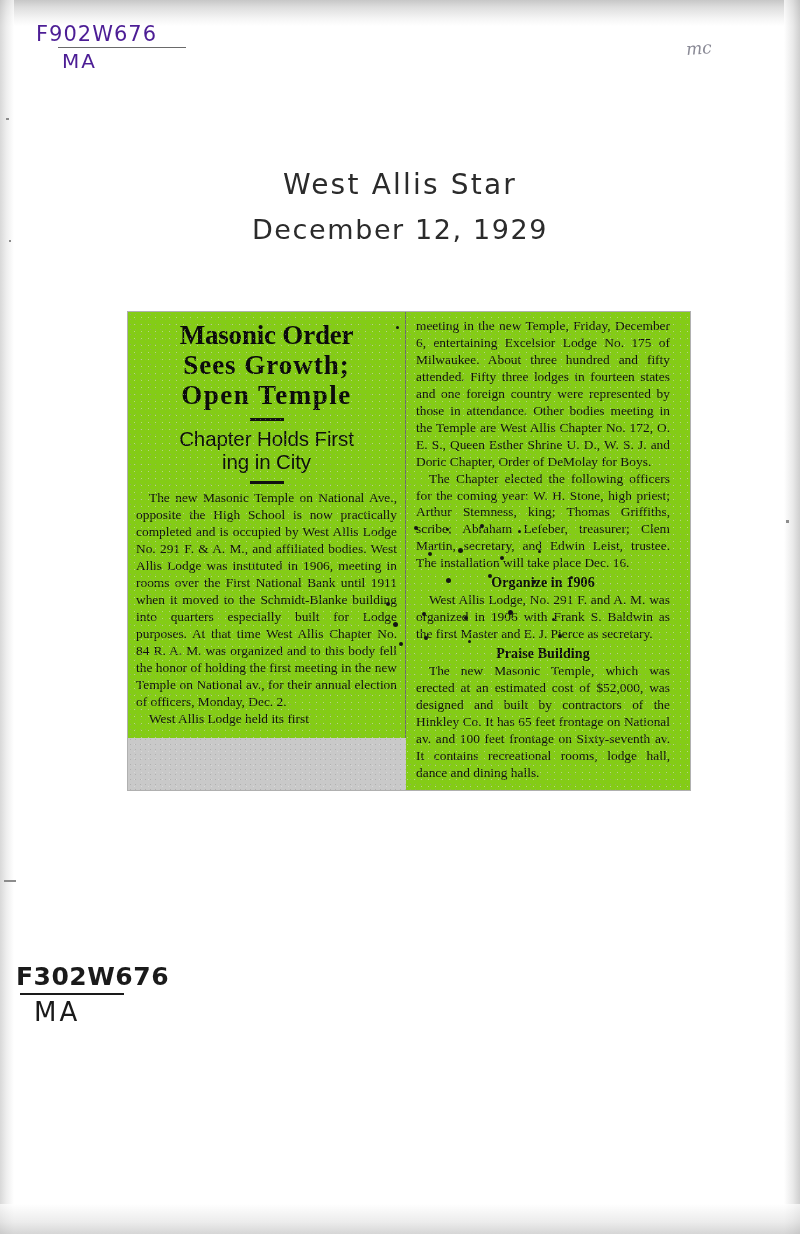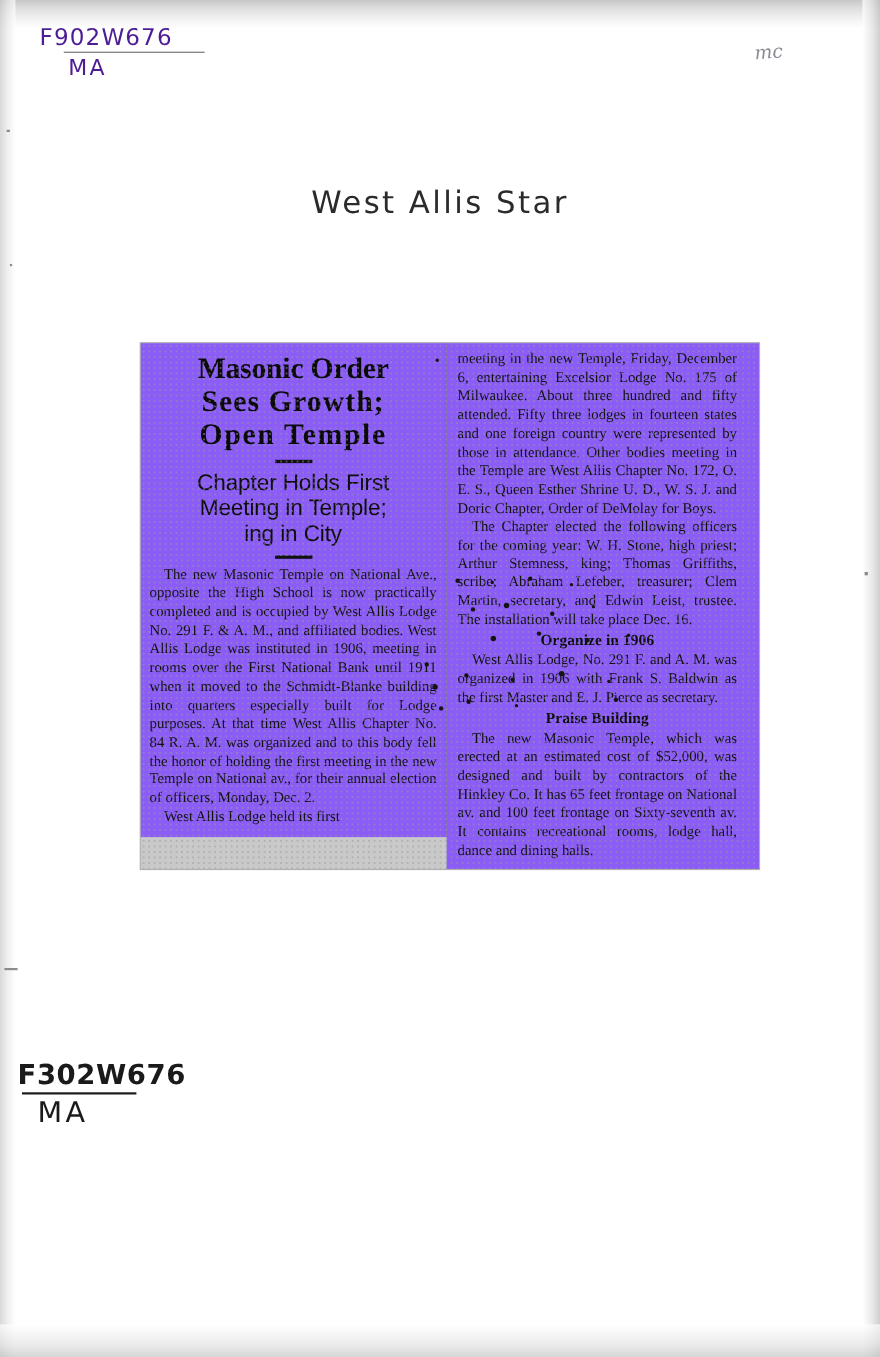--- a/index.html
+++ b/index.html
@@ -126,21 +126,21 @@
     position: absolute;
     left: 128px;
     top: 312px;
     width: 562px;
     background: #c9c9c9;
     box-shadow: 0 0 0 1px #b0b0b0;
     display: flex;
     align-items: flex-start;
   }
   .clip-col {
-    background: #8b5cf6;
+    background: #84cc16;
     box-sizing: border-box;
   }
   .clip-col.left-col {
     width: 278px;
     padding: 6px 8px 10px 8px;
     border-right: 1px solid #6e6e6e;
   }
   .clip-col.right-col {
     width: 284px;
     padding: 6px 20px 8px 10px;
@@ -243,36 +243,36 @@
 
   <div class="hand hand-top-code">
     <span>F902W676</span>
     <span class="rule"></span>
     <span class="hand-top-sub">MA</span>
   </div>
 
   <div class="hand hand-initials">mc</div>
 
   <div class="hand hand-title">West Allis Star</div>
+  <div class="hand hand-date">December 12, 1929</div>
 
   <div class="clipping">
 
     <div class="clip-col left-col">
 
       <div class="headline">
         <span class="hl-line l1">Masonic Order</span>
         <span class="hl-line l2">Sees Growth;</span>
         <span class="hl-line l3">Open Temple</span>
       </div>
 
       <div class="mini-rule"></div>
 
       <div class="subhead">
         <span class="sh-line">Chapter Holds First</span>
-        <span class="sh-line">Meeting in Temple;</span>
         <span class="sh-line">ing in City</span>
       </div>
 
       <div class="mini-rule"></div>
 
       <p class="body-text"><span class="indent"></span><span>The new Masonic Temple on National Ave., opposite the High School is now practically completed and is occupied by West Allis Lodge No. 291 F. &amp; A. M., and affiliated bodies. West Allis Lodge was instituted in 1906, meeting in rooms over the First National Bank until 1911 when it moved to the Schmidt-Blanke building into quarters especially built for Lodge purposes. At that time West Allis Chapter No. 84 R. A. M. was organized and to this body fell the honor of holding the first meeting in the new Temple on National av., for their annual election of officers, Monday, Dec. 2.</span></p>
       <p class="body-text"><span class="indent"></span><span>West Allis Lodge held its first</span></p>
 
     </div>
 

